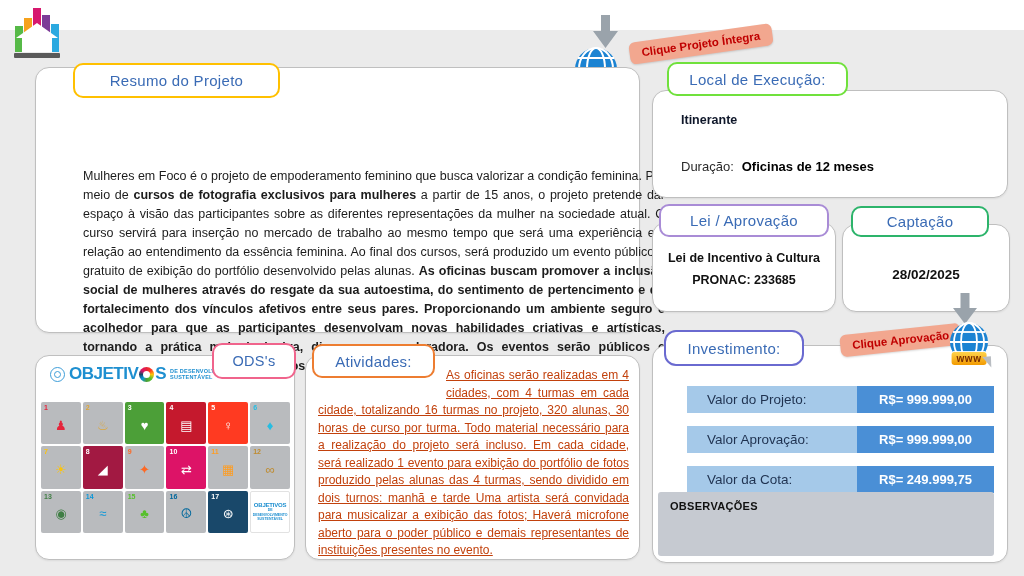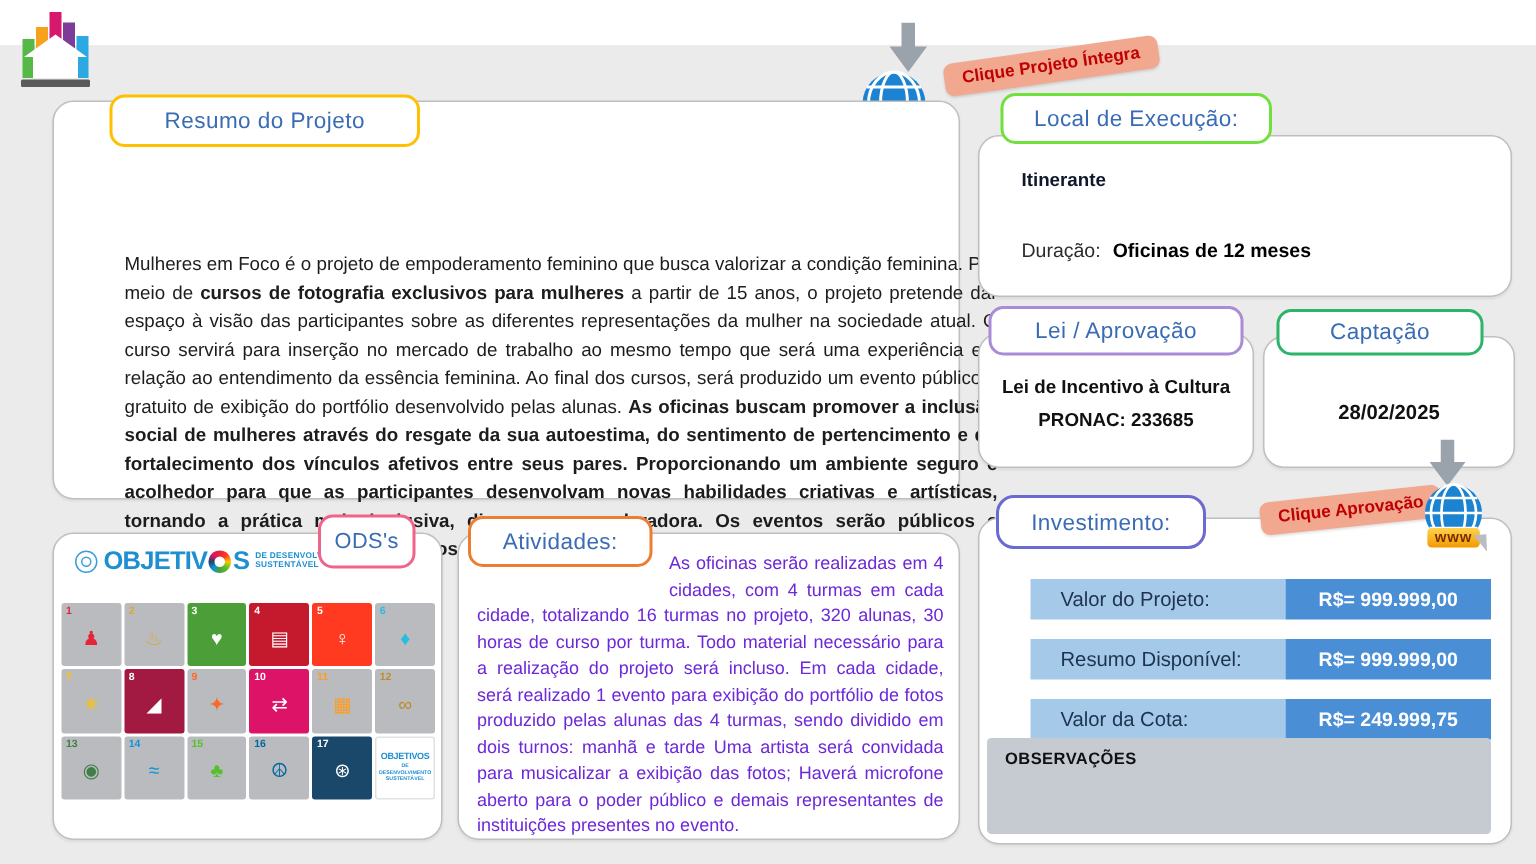--- a/index.html
+++ b/index.html
@@ -74,21 +74,21 @@
   .ilabel { flex:1; background:#A5C9E9; color:#1F3250; display:flex; align-items:center;
             padding-left:20px; font-size:13.5px; }
   .ivalue { width:137px; background:#4A8FD6; color:#fff; font-weight:700; display:flex;
             align-items:center; justify-content:center; font-size:13px; }
   .obs-box { position:absolute; left:5px; top:146px; width:336px; height:64px; background:#C6CAD1;
              border-radius:3px; padding:8px 12px; font-size:11px; font-weight:700; color:#111;
              letter-spacing:.3px; }
 
   
   .ods-card  { left:35px; top:355px; width:260px; height:205px; }
-  .ods-title { left:212px; top:343px; width:65px; height:36px; border:2.5px solid #F0648C; font-size:14.5px; }
+  .ods-title { left:212px; top:343px; width:84px; height:36px; border:2.5px solid #F0648C; font-size:14.5px; }
   .ods-logo  { position:absolute; left:14px; top:8px; display:flex; align-items:center; gap:4px; }
   .un-emblem { width:15px; height:15px; border:1.6px solid #3E9ED9; border-radius:50%; position:relative; flex:none; }
   .un-emblem::after { content:''; position:absolute; left:3px; top:3px; right:3px; bottom:3px;
       border:1px solid #3E9ED9; border-radius:50%; }
   .objetivos { font-size:17px; font-weight:700; color:#1E8FD0; letter-spacing:-.5px; display:flex; align-items:center; }
   .wheel { width:15px; height:15px; border-radius:50%; margin:0 1px; position:relative; flex:none;
       background:conic-gradient(#E5243B,#FF3A21,#FCC30B,#56C02B,#4C9F38,#0A97D9,#19486A,#DD1367,#E5243B); }
   .wheel::after { content:''; position:absolute; inset:4px; background:#fff; border-radius:50%; }
   .ods-small { display:flex; flex-direction:column; justify-content:center; font-size:5.5px; font-weight:700;
       color:#1E8FD0; line-height:6.5px; letter-spacing:.2px; }
@@ -99,21 +99,21 @@
   .tile .ticon { font-size:13px; line-height:1; margin-top:4px; }
   .tile-logo { background:#fff; border:1px solid #e2e2e2; display:flex; flex-direction:column;
       align-items:center; justify-content:center; text-align:center; }
   .tile-logo .t1 { font-size:6px; font-weight:700; color:#1E8FD0; letter-spacing:-.2px; }
   .tile-logo .t2 { font-size:3.5px; font-weight:700; color:#1E8FD0; line-height:4.5px; }
 
   
   .ativ-card  { left:305px; top:355px; width:335px; height:205px; }
   .ativ-title { left:312px; top:344px; width:123px; height:34px; border:2.5px solid #ED7D31; }
   .ativ-text  { position:absolute; left:12px; top:11px; width:311px; font-size:12px; line-height:17.5px;
-      color:#6d28d9; text-align:justify; }
+      color:#c2410c; text-align:justify;text-decoration:underline; }
   .ativ-spacer { float:left; width:128px; height:22px; }
 </style>
 </head>
 <body>
 
 <div class="page">
   <div class="topband"></div>
 
   <div class="logo">
     <div class="bar b1"></div>
@@ -189,21 +189,21 @@
   </div>
   <div class="tag tag2">Clique Aprovação</div>
 
   <div class="card invest-card">
     <div class="invest-rows">
         <div class="irow">
           <div class="ilabel">Valor do Projeto:</div>
           <div class="ivalue">R$= 999.999,00</div>
         </div>
         <div class="irow">
-          <div class="ilabel">Resumo Disponível:</div>
+          <div class="ilabel">Valor Aprovação:</div>
           <div class="ivalue">R$= 999.999,00</div>
         </div>
         <div class="irow">
           <div class="ilabel">Valor da Cota:</div>
           <div class="ivalue">R$= 249.999,75</div>
         </div>
       </div>
     <div class="obs-box">OBSERVAÇÕES</div>
   </div>
   <div class="titlebox invest-title">Investimento:</div>

